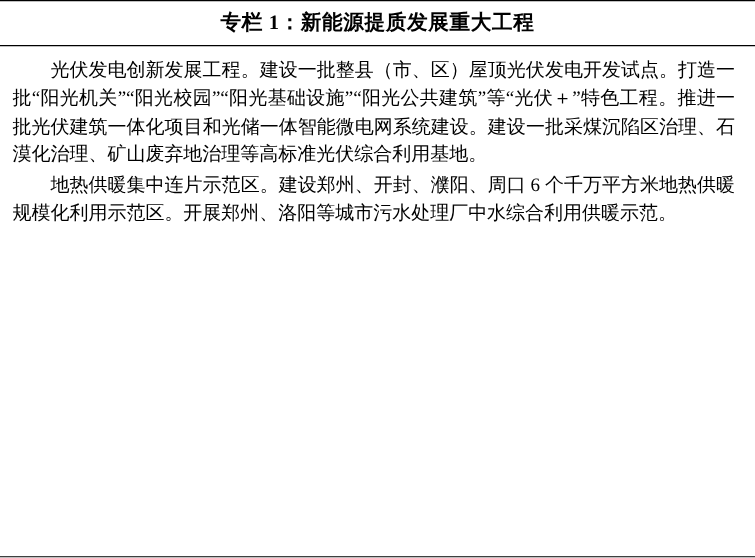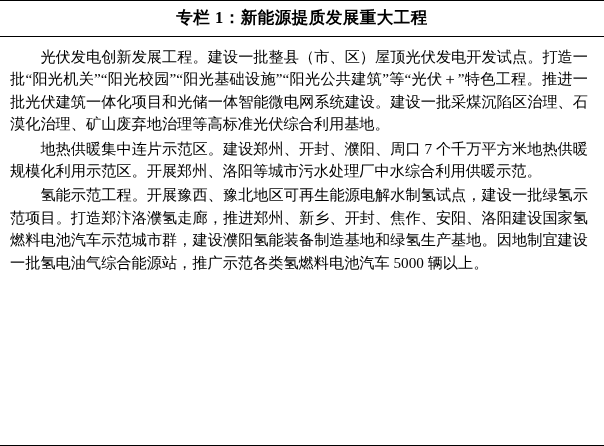--- a/index.html
+++ b/index.html
@@ -65,17 +65,16 @@
 </style>
 </head>
 <body>
 
 <div class="doc-box">
   <div class="title-row">
     <div class="title-text">专栏 1：新能源提质发展重大工程</div>
   </div>
   <div class="body-box">
     <p class="para">光伏发电创新发展工程。建设一批整县（市、区）屋顶光伏发电开发试点。打造一批“阳光机关”“阳光校园”“阳光基础设施”“阳光公共建筑”等“光伏＋”特色工程。推进一批光伏建筑一体化项目和光储一体智能微电网系统建设。建设一批采煤沉陷区治理、石漠化治理、矿山废弃地治理等高标准光伏综合利用基地。</p>
-    <p class="para">地热供暖集中连片示范区。建设郑州、开封、濮阳、周口 7 个千万平方米地热供暖规模化利用示范区。开展郑州、洛阳等城市污水处理厂中水综合利用供暖示范。</p>
-    <p class="para">氢能示范工程。开展豫西、豫北地区可再生能源电解水制氢试点，建设一批绿氢示范项目。打造郑汴洛濮氢走廊，推进郑州、新乡、开封、焦作、安阳、洛阳建设国家氢燃料电池汽车示范城市群，建设濮阳氢能装备制造基地和绿氢生产基地。因地制宜建设一批氢电油气综合能源站，推广示范各类氢燃料电池汽车 5000 辆以上。</p>
+    <p class="para">地热供暖集中连片示范区。建设郑州、开封、濮阳、周口 6 个千万平方米地热供暖规模化利用示范区。开展郑州、洛阳等城市污水处理厂中水综合利用供暖示范。</p>
   </div>
   <div class="outer-frame"></div>
 </div>
 
 </body></html>

